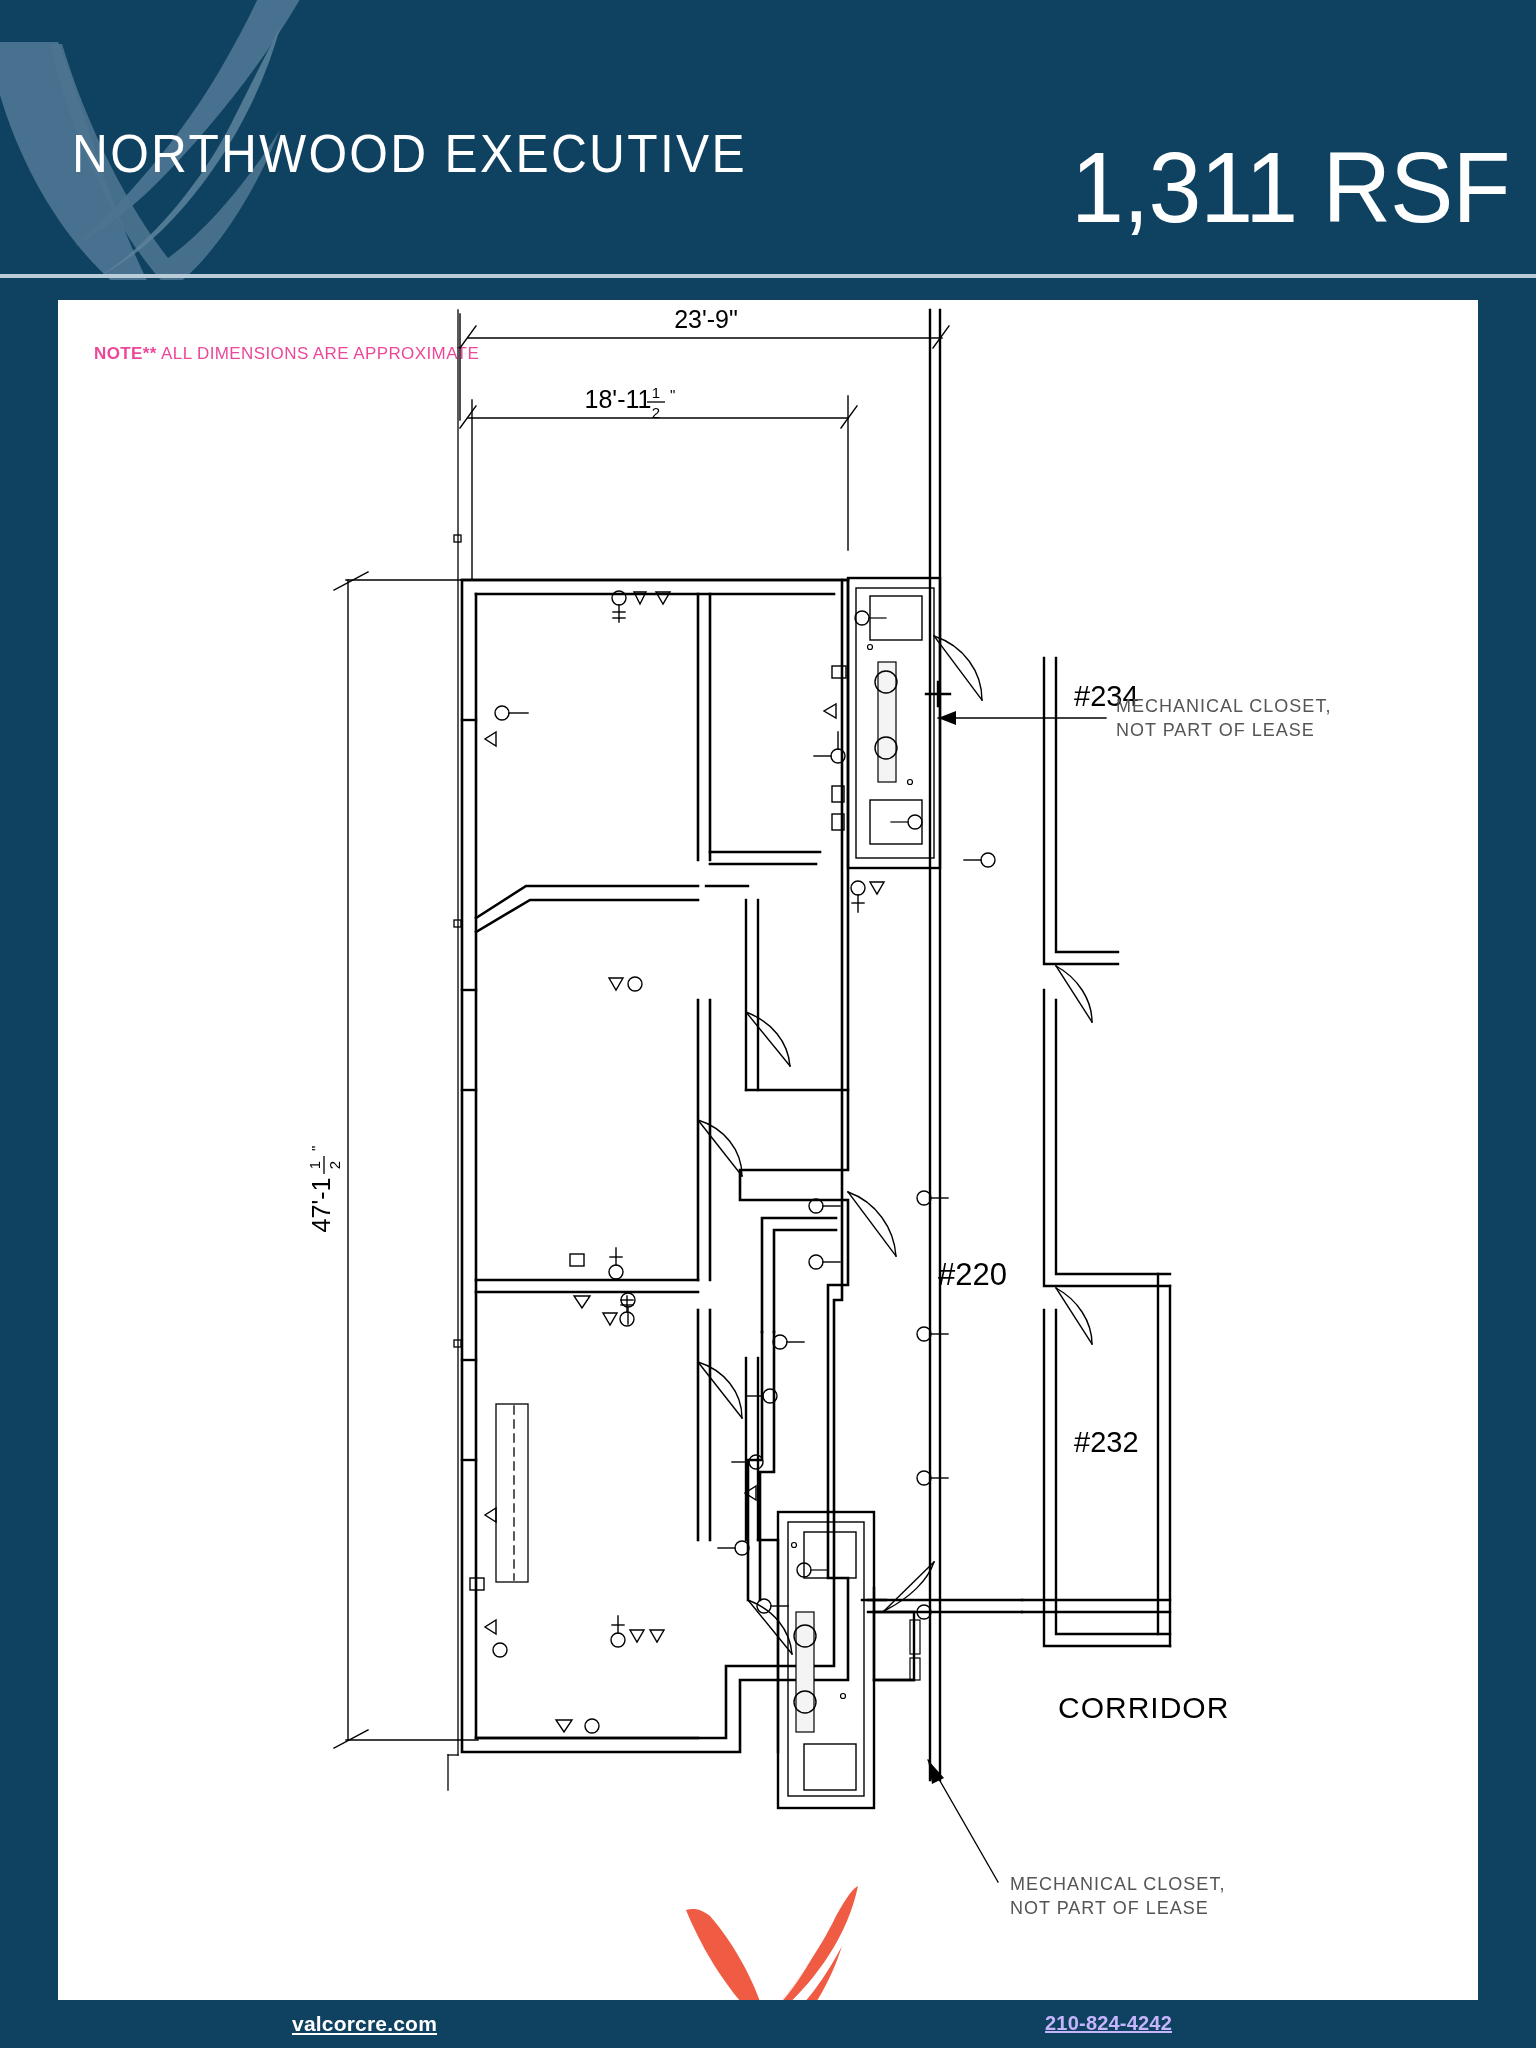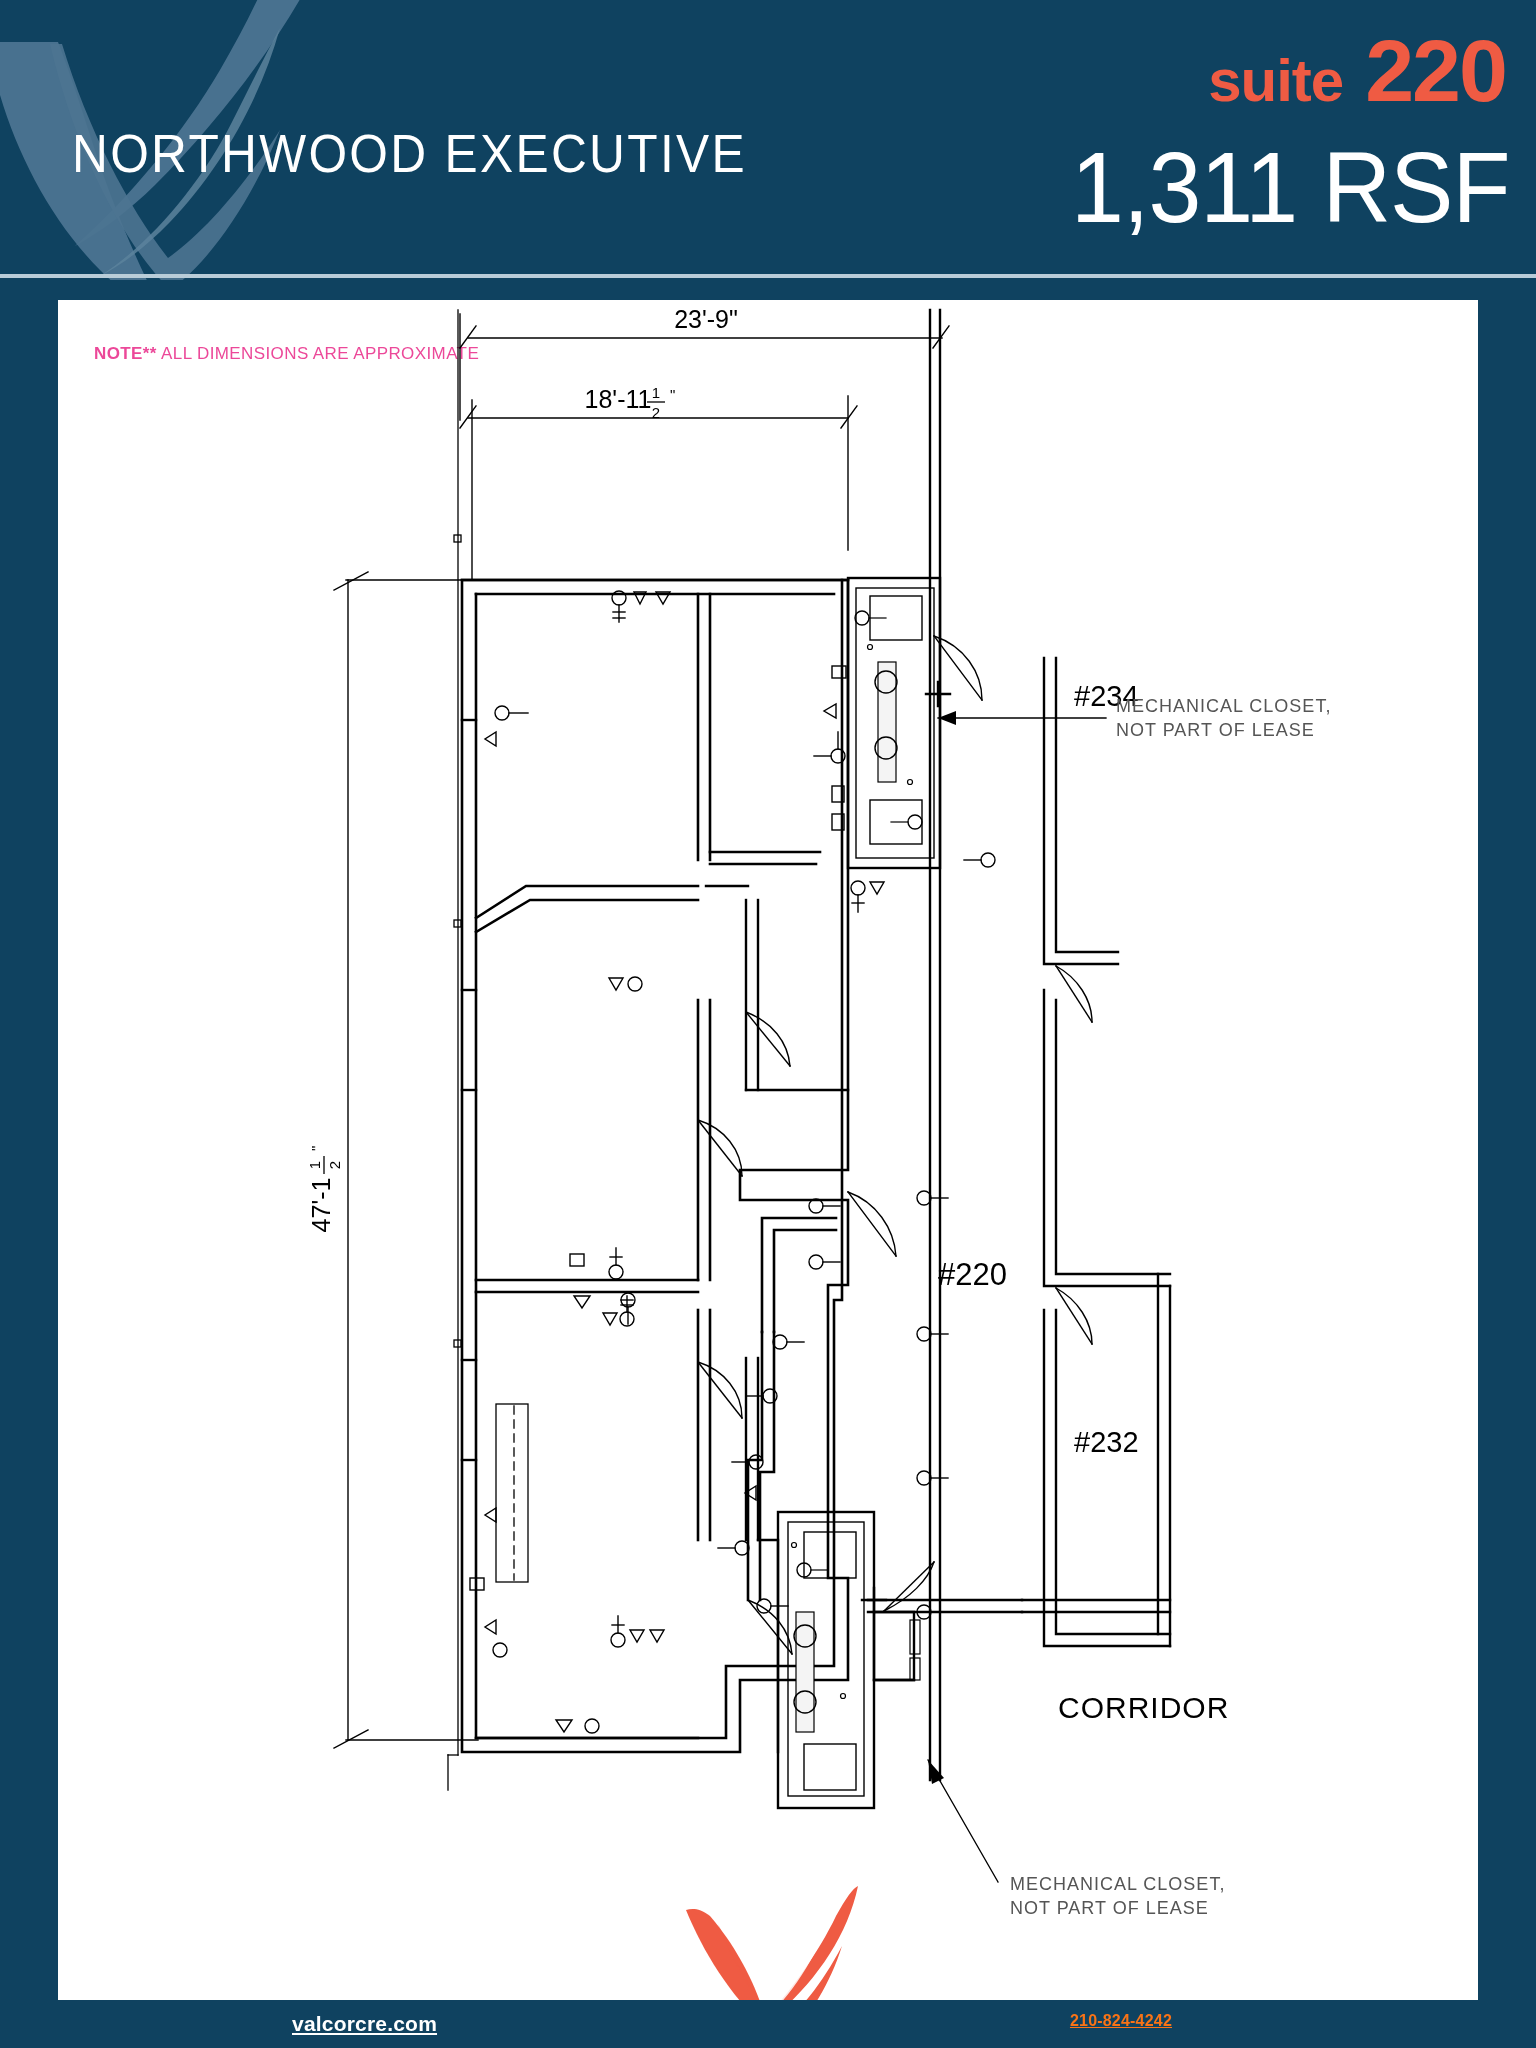--- a/index.html
+++ b/index.html
@@ -57,44 +57,40 @@
   .footer {
     position: absolute; left: 0; top: 2000px; width: 1464px; height: 48px;
     background: #0f4260;
   }
   .foot-site {
     position: absolute; left: 292px; top: 12px;
     color: #ffffff; font-size: 21px; font-weight: bold; letter-spacing: .2px;
   }
   .foot-phone {
     position: absolute; right: 292px; top: 12px;
-    color: #f97316; font-size: 16px; font-weight: bold; letter-spacing: .2px;
+    color: #c4b5fd; font-size: 20px; font-weight: bold; letter-spacing: .2px;
   }
   .foot-logo { position: absolute; left: 680px; top: 1880px; width: 185px; height: 160px; }
 </style>
 </head>
 <body>
 
 <div class="page">
 
   <div class="header">
 
     <svg class="header-swoosh" viewBox="0 0 360 340">
       <path d="M335 2 C300 70 240 150 175 215 C150 240 120 262 95 276 C150 228 205 160 240 100 C260 66 278 30 290 2 Z" fill="#4c7491" opacity="0.95"></path>
       <path d="M8 72 C20 150 60 240 120 300 C150 330 175 344 185 346 C160 300 130 230 110 165 C95 118 85 90 78 72 Z" fill="#4c7491" opacity="0.95"></path>
       <path d="M70 74 C95 180 140 268 190 320 C230 292 272 230 300 160 C265 215 225 262 188 288 C150 240 108 160 82 74 Z" fill="#4c7491" opacity="0.9"></path>
       <path d="M300 58 C280 130 240 200 190 252 C165 278 140 296 120 306 C170 274 220 215 252 152 C272 112 288 80 300 58 Z" fill="#5c829c" opacity="0.85"></path>
     </svg>
 
     <div class="building-name">NORTHWOOD EXECUTIVE</div>
 
-    <div class="suite-line">
-      <span class="suite-word">suite</span>
-      <span class="suite-num">220</span>
-    </div>
 
     <div class="rsf-line">1,311 RSF</div>
 
     <div class="header-rule-a"></div>
 
   </div>
 
   <div class="sheet">
 
     <div class="note">

